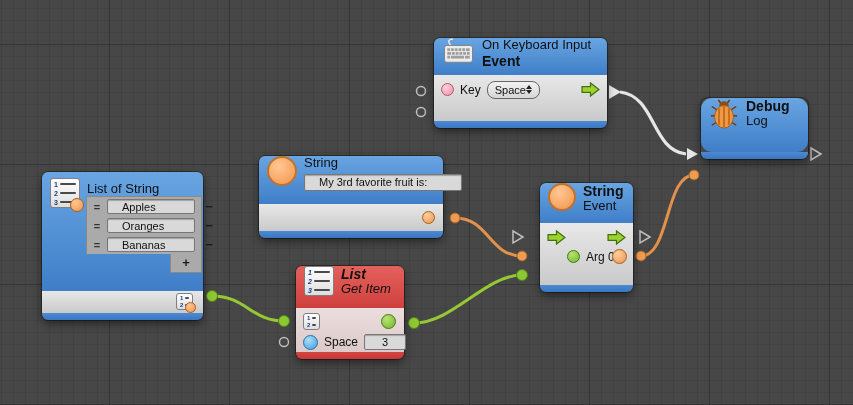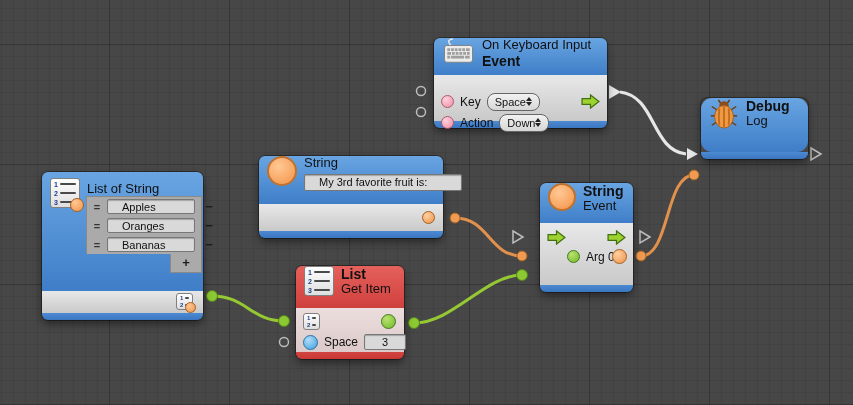--- a/index.html
+++ b/index.html
@@ -13,21 +13,21 @@
       linear-gradient(rgba(0,0,0,.07) 1px, transparent 1px);
     background-size:120px 120px,120px 120px,12px 12px,12px 12px;
     background-position:109px 44px,109px 44px,1px 8px,1px 8px;
     font-family:"Liberation Sans",sans-serif;color:#101010;
   }
   .node{position:absolute;border-radius:7px;box-shadow:0 4px 8px rgba(0,0,0,.45),0 0 0 1px rgba(0,0,0,.35);z-index:2;}
   .hdr{display:flex;align-items:flex-start;gap:7px;padding:0 8px;border-radius:6px 6px 0 0;
        background:linear-gradient(#69a5e2,#3f7ec8);}
   .body{background:linear-gradient(#e8e8e8,#c9c9c9);position:relative;}
   .ftr{height:7px;border-radius:0 0 6px 6px;background:linear-gradient(#4c8ad2,#3a76c0);}
-  .red .hdr{background:linear-gradient(#e5615c,#cf403d);}
+  .red .hdr{background:linear-gradient(#e5615c,#cf403d);font-style:italic;}
   .red .ftr{background:linear-gradient(#d4484497,#c93835);background-color:#cf403d;}
   .red .body{background:linear-gradient(#ecdede,#dcc9c9);}
   .tcol{display:flex;flex-direction:column;line-height:1.15;}
   .cat{font-size:14px;font-weight:bold;}
   .title{font-size:13px;}
   .row{display:flex;align-items:center;gap:6px;padding:0 7px;position:relative;}
   .port{width:13px;height:13px;border-radius:50%;flex:0 0 auto;box-sizing:border-box;}
   .port.pink{background:radial-gradient(circle at 35% 30%,#ffd2dc,#ef8ca4);border:1px solid #b05a72;}
   .port.green{background:radial-gradient(circle at 35% 30%,#b9e272,#6fba25);border:1px solid #44761a;}
   .port.orange{background:radial-gradient(circle at 35% 30%,#ffd0a0,#f0924a);border:1px solid #a5601f;}
@@ -134,45 +134,34 @@
           <rect x="5" y="19" width="3" height="3"></rect>
             <rect x="9" y="19" width="14" height="3"></rect>
             <rect x="24" y="19" width="5" height="3"></rect>
         </g>
       </svg>
       <div class="tcol">
         <span class="title">On Keyboard Input</span>
         <span class="cat">Event</span>
       </div>
     </div>
-    <div class="body" style="height:46px;padding-top:17px;box-sizing:border-box;">
+    <div class="body" style="height:46px;padding-top:5px;box-sizing:border-box;">
       <div class="row" style="height:19px;">
         <span class="port pink"></span>
         <span class="lbl">Key</span>
         <span class="dropdown">
           <span>Space</span>
           <span class="dd-arrows">
               <i class="up"></i>
               <i class="dn"></i>
             </span>
         </span>
         <svg class="flow-arrow" style="margin-left:auto;" width="19" height="15" viewBox="0 0 20 16">
           <path d="M1 5 h9 V1 l9 7 -9 7 V11 H1 z" fill="#9ed32f" stroke="#40700f" stroke-width="1.3"></path>
         </svg>
-      </div>
-      <div class="row" style="height:19px;margin-top:2px;">
-        <span class="port pink"></span>
-        <span class="lbl">Action</span>
-        <span class="dropdown">
-          <span>Down</span>
-          <span class="dd-arrows">
-              <i class="up"></i>
-              <i class="dn"></i>
-            </span>
-        </span>
       </div>
     </div>
     <div class="ftr"></div>
   </div>
 
   <div class="node" style="left:701px;top:98px;width:107px;">
     <div class="hdr" style="height:54px;border-radius:11px;">
       <svg width="30" height="32" viewBox="0 0 32 34">
         <g stroke="#6b3c14" stroke-width="1.6">
           <line x1="9" y1="13" x2="3" y2="9"></line>

